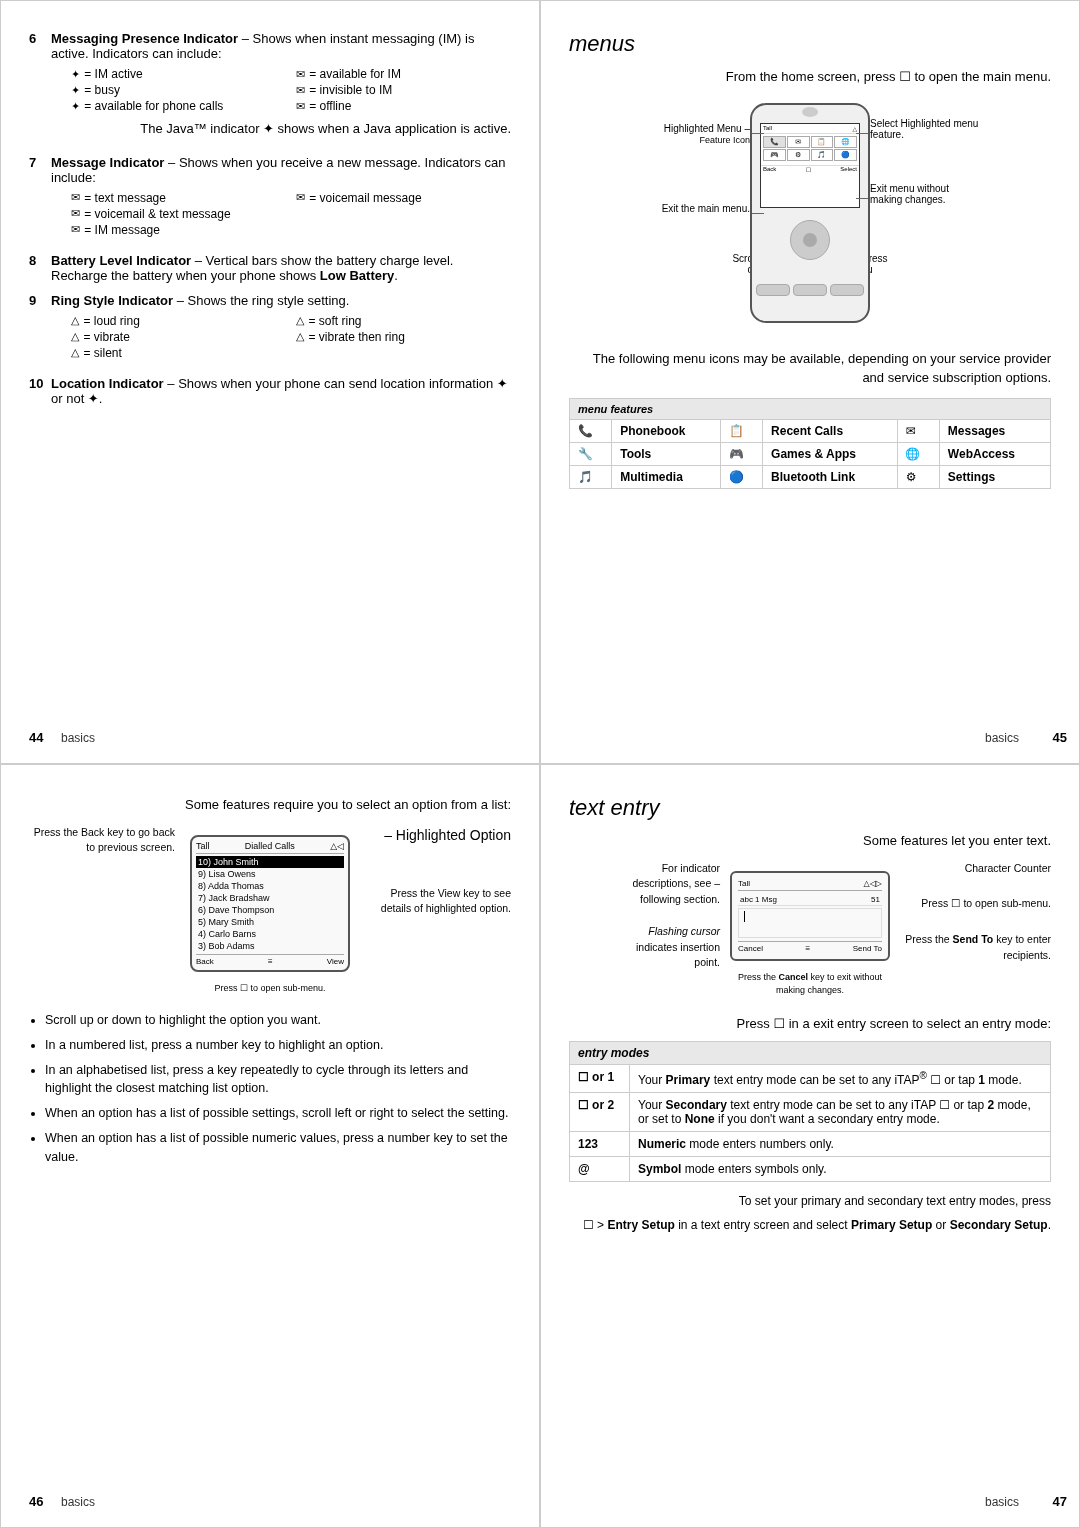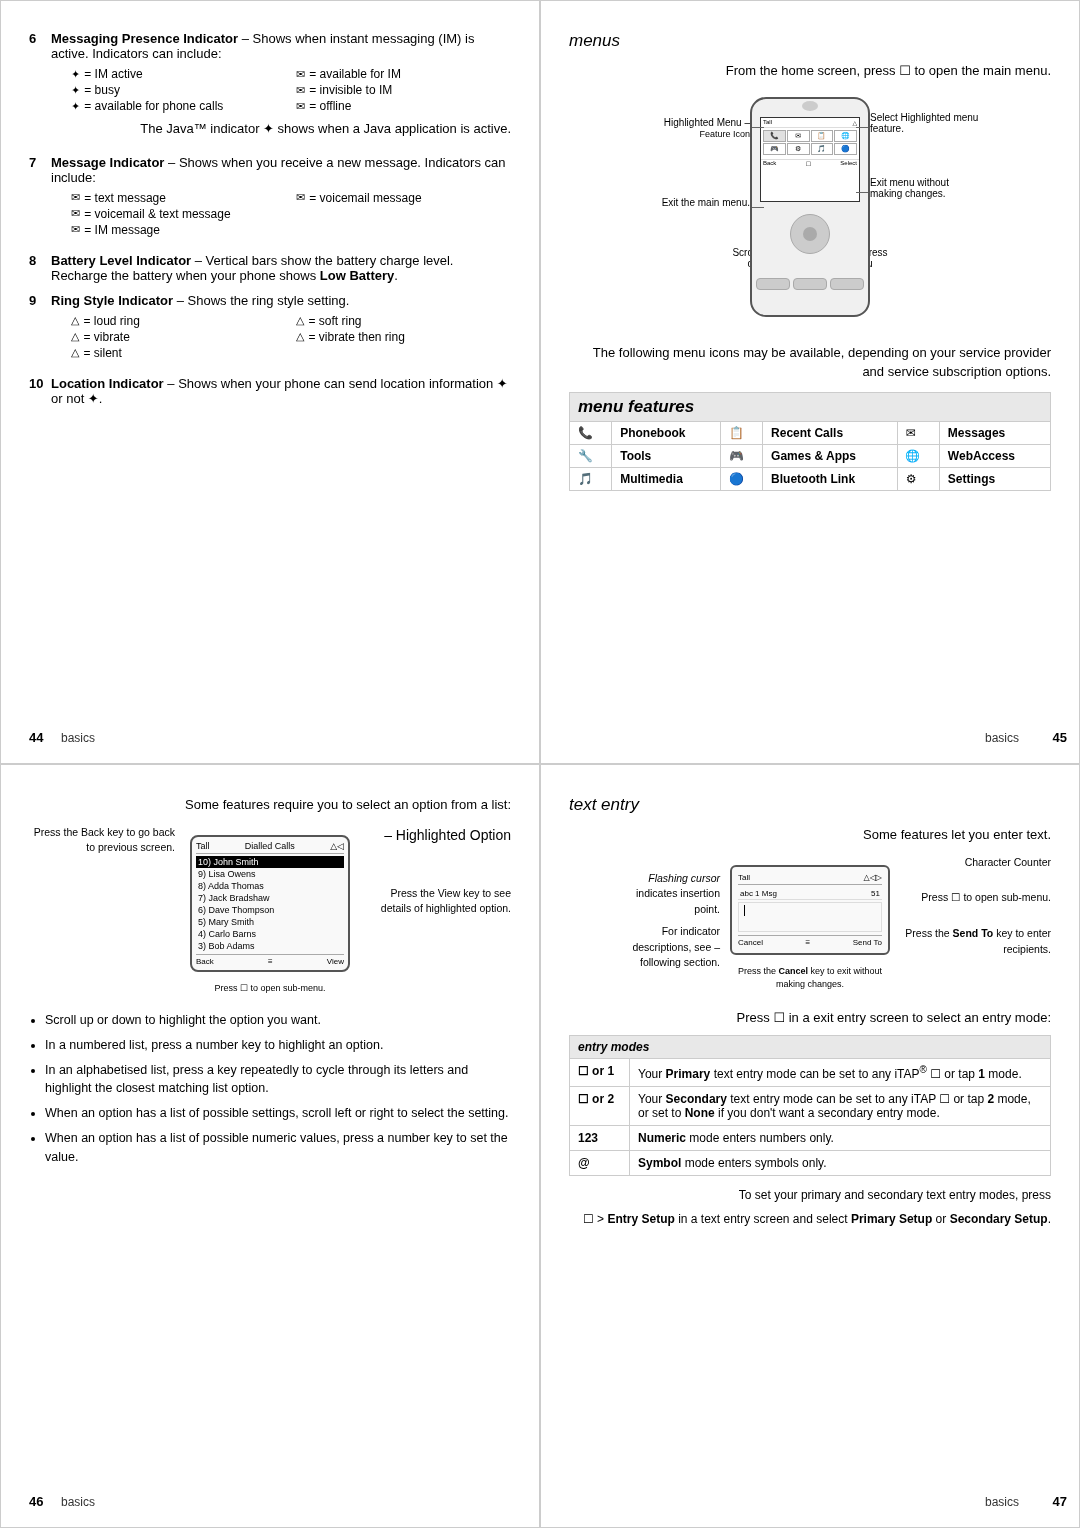--- a/index.html
+++ b/index.html
@@ -34,21 +34,21 @@
     .page-num-left { left: 28px; }
     .page-num-right { right: 12px; }
     .page-label {
       position: absolute;
       bottom: 18px;
       font-size: 12px;
       color: #333;
     }
     
     h2.section-title {
-      font-size: 17px;
+      font-size: 22px;
       font-weight: normal;
       font-style: italic;
       margin-bottom: 10px;
       color: #000;
     }
     p { margin-bottom: 6px; line-height: 1.5; text-align: right; }
     .numbered-item {
       display: flex;
       margin-bottom: 10px;
     }
@@ -78,21 +78,21 @@
       width: 100%;
       border-collapse: collapse;
       font-size: 12px;
       margin-top: 10px;
     }
     .menu-table th {
       background: #e8e8e8;
       border: 1px solid #ccc;
       padding: 4px 8px;
       text-align: left;
-      font-size: 17px;
+      font-size: 11px;
     }
     .menu-table td {
       border: 1px solid #ccc;
       padding: 4px 8px;
     }
     .menu-table .table-header-row th {
       font-style: italic;
       font-weight: bold;
     }
     
@@ -478,22 +478,22 @@
     <span class="page-label" style="left:60px;bottom:18px;">basics</span>
   </div>
 
   <div class="page-section">
     <h2 class="section-title">text entry</h2>
     <p>Some features let you enter text.</p>
 
     <div class="diagram-section">
 
       <div class="diagram-annotations annot-left" style="width:160px;">
+        <p style="font-size:10.5px;">For indicator<br>descriptions, see –<br>following section.</p>
         <p style="font-size:10.5px; margin-top:16px;"><em>Flashing cursor</em><br>indicates insertion<br>point.</p>
-        <p style="font-size:10.5px;">For indicator<br>descriptions, see –<br>following section.</p>
       </div>
 
       <div style="width:160px; flex-shrink:0;">
         <div class="text-phone-diagram">
           <div class="text-screen-header">
             <span>Tall</span>
             <span>△◁▷</span>
           </div>
           <div style="font-size:8px; padding:1px 2px; border-bottom:1px solid #ddd; display:flex; justify-content:space-between; margin-bottom:2px;align-items:center;">
             <span>abc 1  Msg</span>

